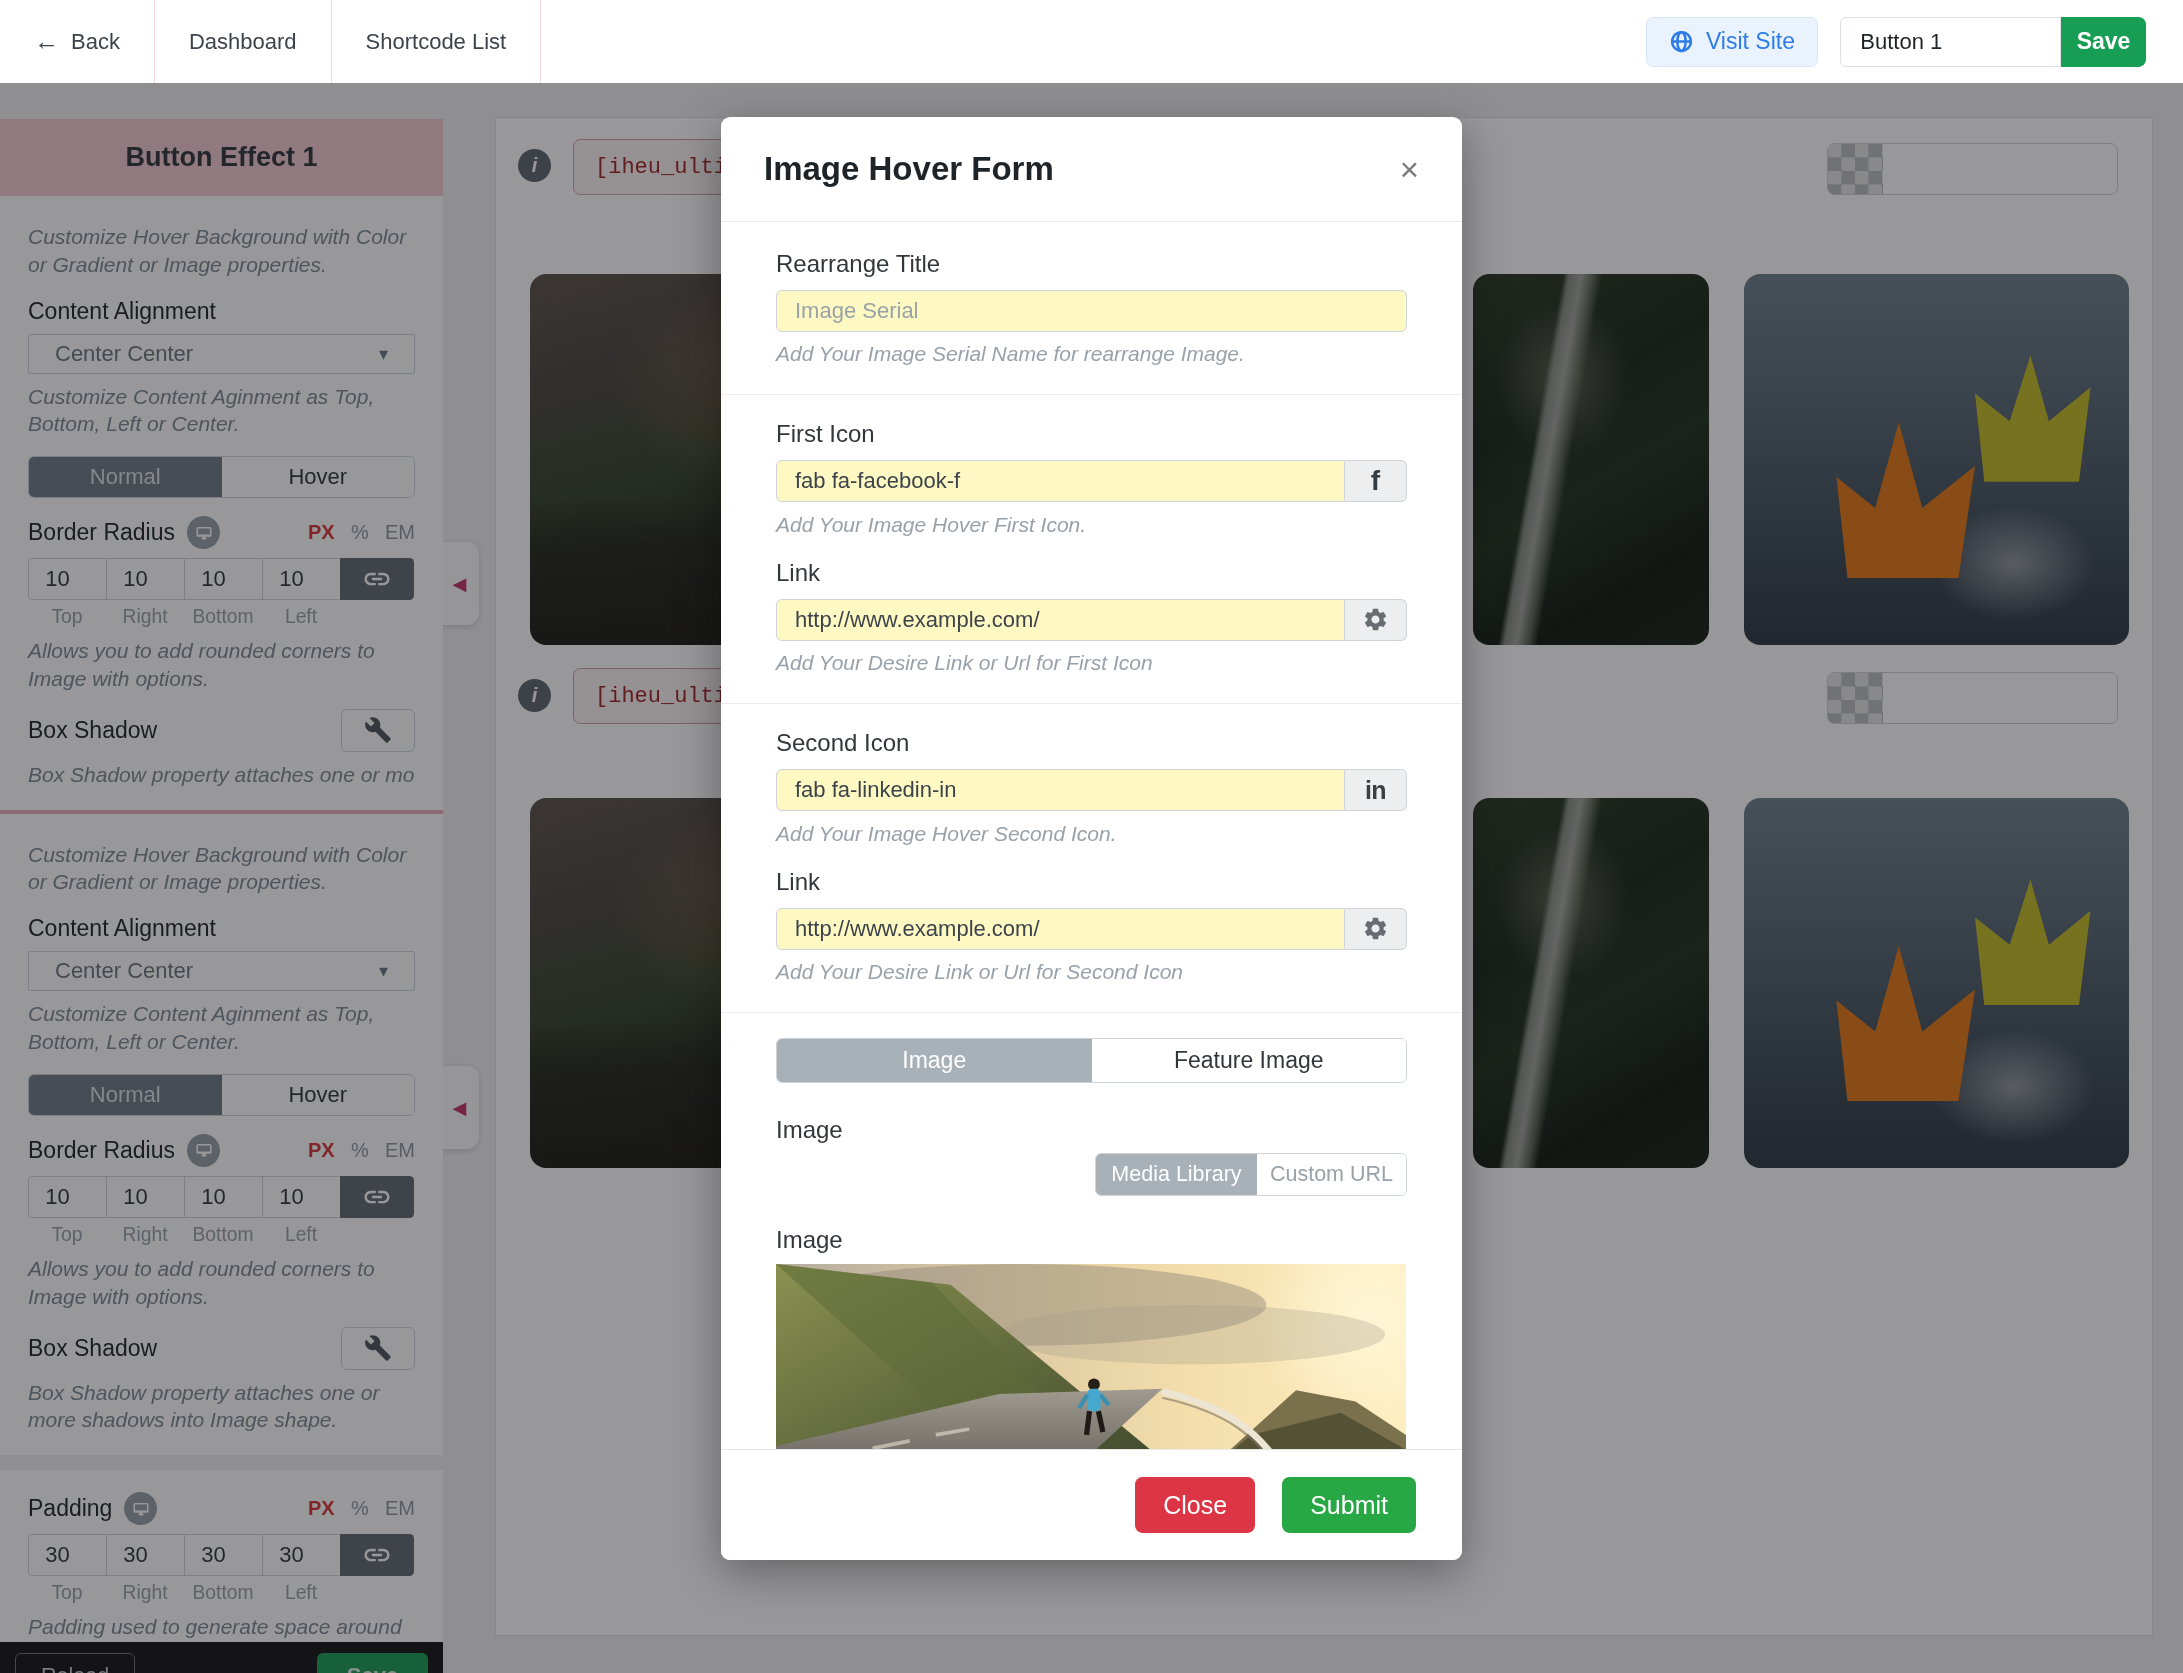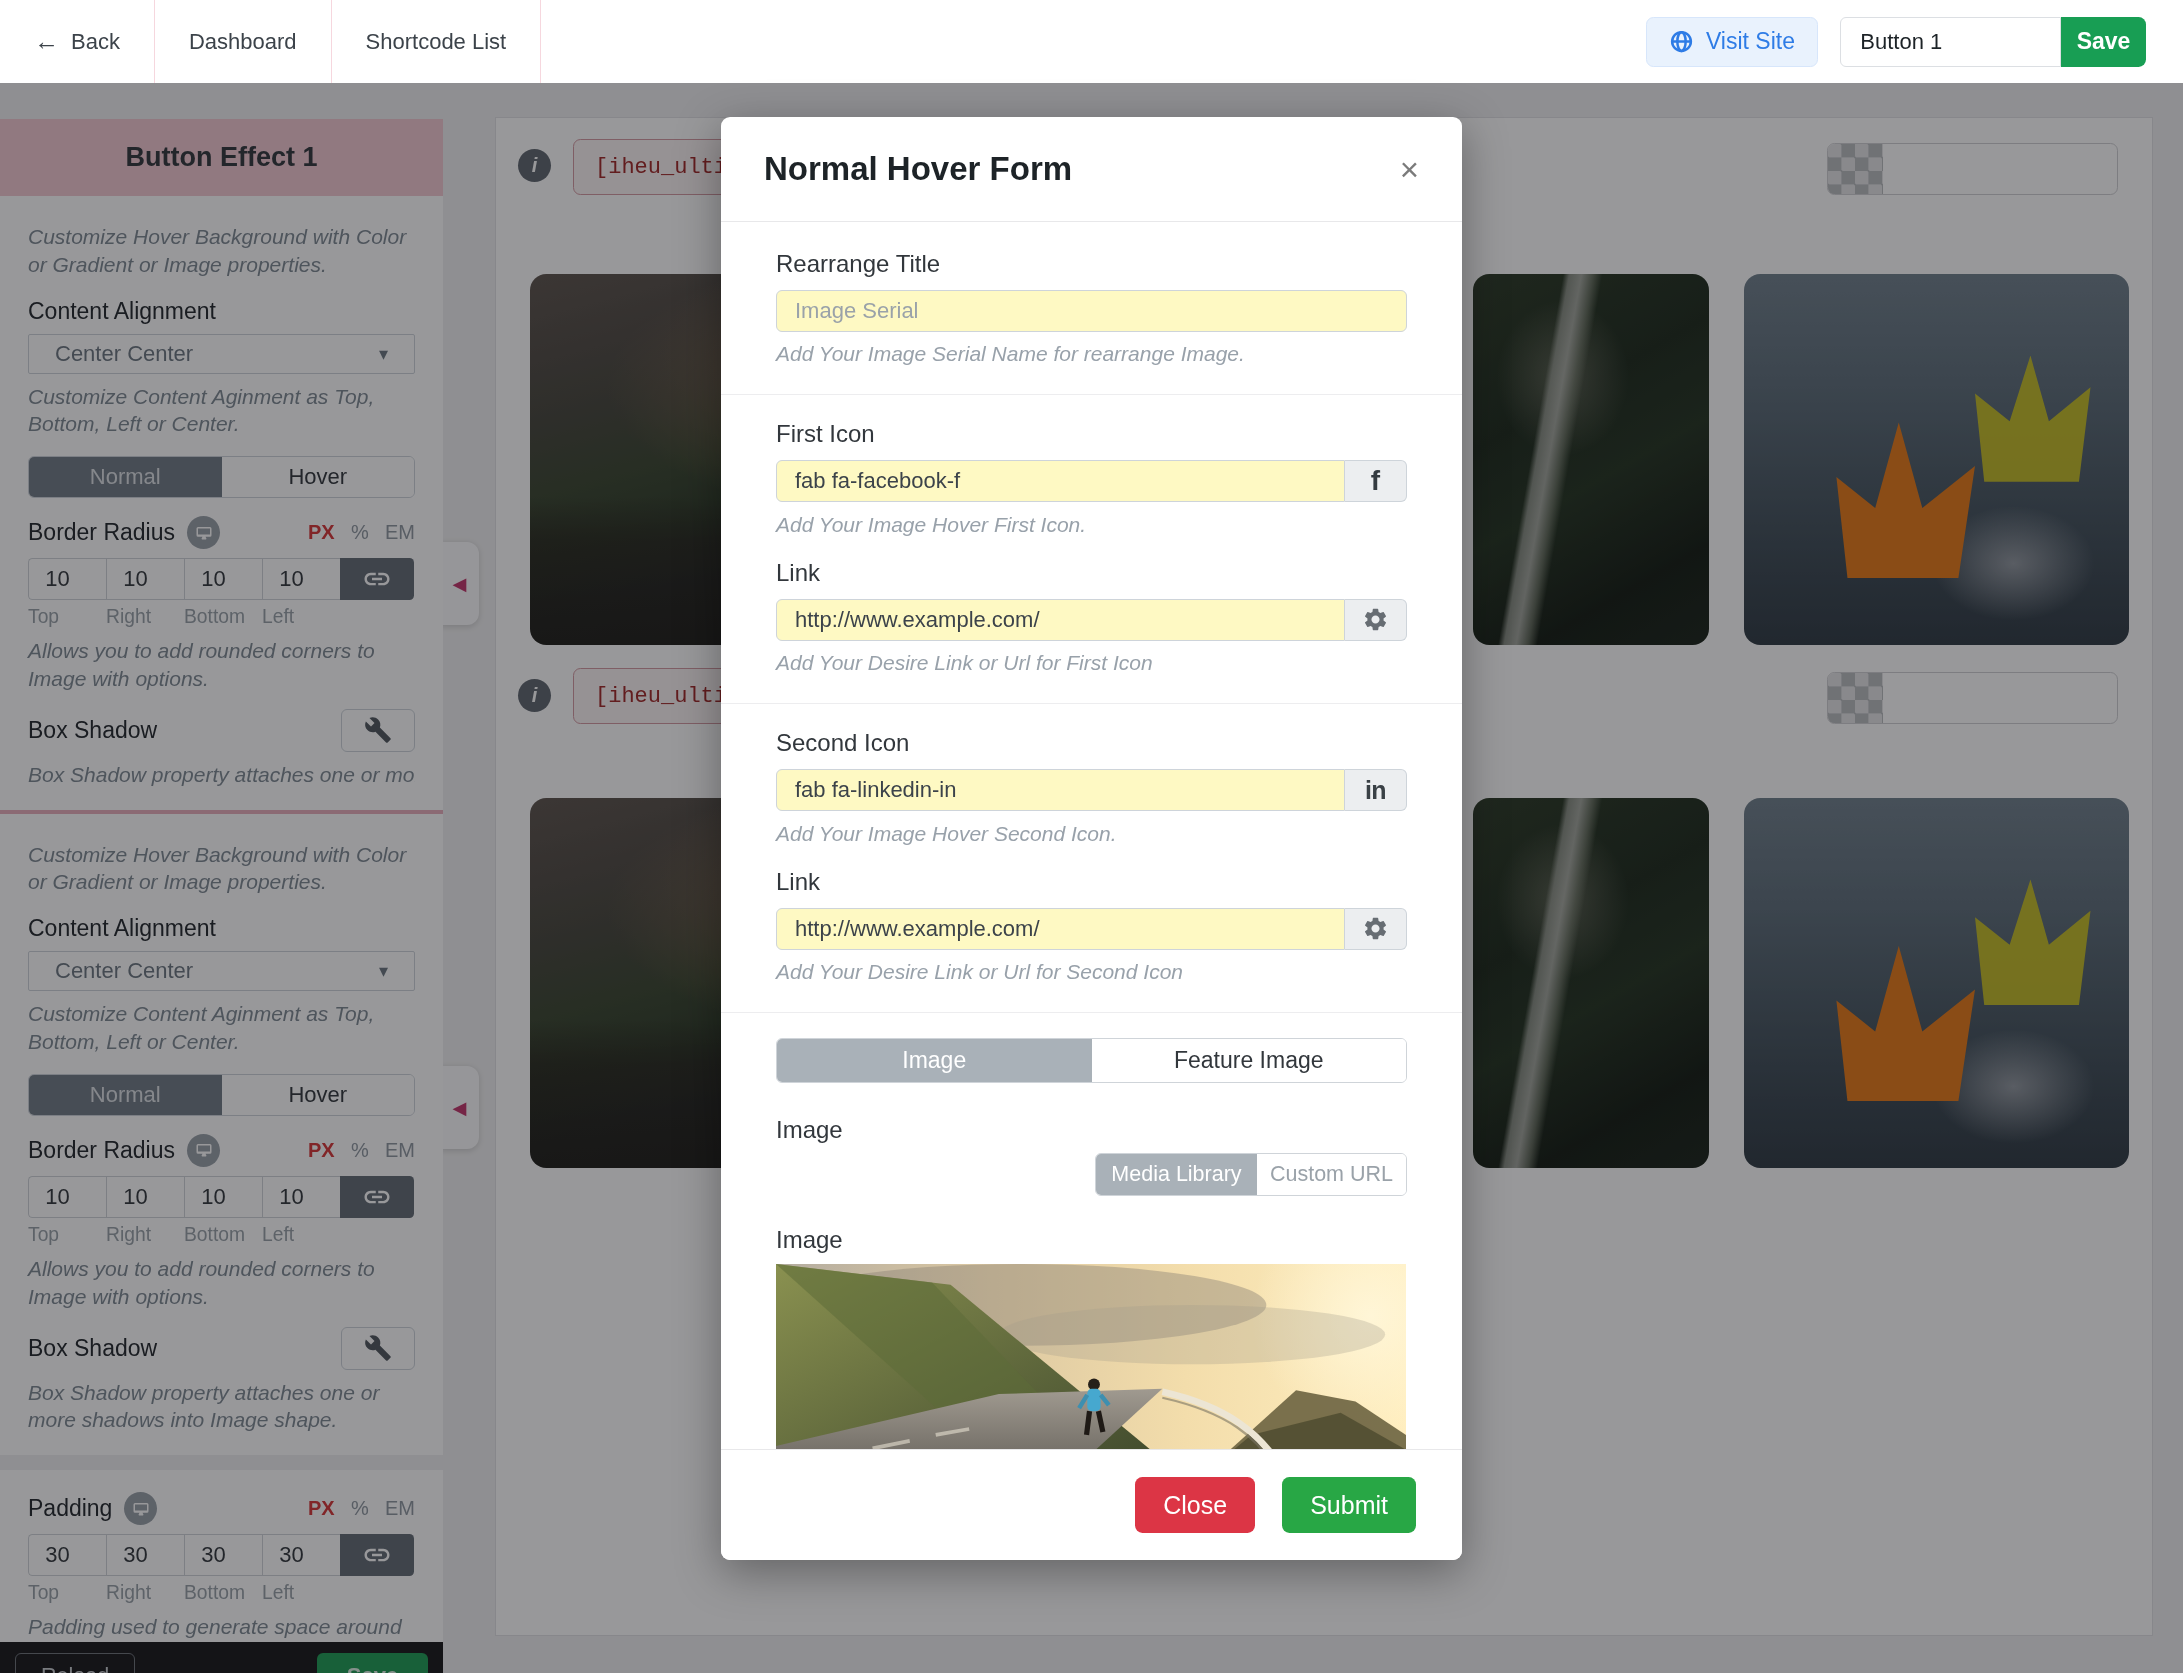--- a/index.html
+++ b/index.html
@@ -39,21 +39,21 @@
   .prop-head { display:flex; align-items:center; margin:18px 0 9px; }
   .prop-label { font-size:23px; color:#23282d; }
   .screen-icon { width:33px; height:33px; border-radius:50%; background:#98a0a8; margin-left:12px; display:flex; align-items:center; justify-content:center; cursor:pointer; }
   .units { margin-left:auto; display:flex; gap:16.3px; font-size:20px; color:#8f98a1; align-items:center; }
   .unit-px { color:#d63638; font-weight:700; }
   .dim-row { display:flex; }
   .dim-row input { width:78px; height:42px; border:1.5px solid #cfd4d9; border-right:0; font-size:22px; color:#32373c; padding-left:16.3px; background:#fff; font-family:"Liberation Sans",sans-serif; }
   .dim-row input:first-child { border-radius:4.5px 0 0 4.5px; }
   .link-btn { width:74px; height:42px; background:#636c75; border-radius:0 4.5px 4.5px 0; display:flex; align-items:center; justify-content:center; cursor:pointer; border:none; }
   .dim-labels { display:flex; margin-top:6px; font-size:19.3px; color:#98a1a8; }
-  .dim-labels span { width:78px; text-align:left; }
+  .dim-labels span { width:78px; text-align:center; }
   .shadow-row { display:flex; align-items:center; justify-content:space-between; margin:16.3px 0 4.5px; }
   .wrench-btn { width:74px; height:43px; border:1.5px solid #ced4da; border-radius:6px; background:#fff; display:flex; align-items:center; justify-content:center; cursor:pointer; }
   .sb-footer { flex:0 0 68px; background:#17181a; display:flex; align-items:center; justify-content:space-between; padding:0 15px; }
   .reload-btn { height:46px; padding:0 25px; background:transparent; border:1.5px solid #6d7278; border-radius:6px; color:#c8ccd0; font-size:21.5px; cursor:pointer; }
   .sb-save { height:46px; width:111px; background:#1f9d55; border:none; border-radius:6px; color:#dff2e7; font-size:22px; font-weight:700; cursor:pointer; }
   .collapse-tab { position:absolute; left:440px; width:39px; height:83px; background:#fcfcfd; border-radius:0 12px 12px 0; box-shadow:0 1.5px 6px rgba(0,0,0,.15); display:flex; align-items:center; justify-content:center; z-index:9; cursor:pointer; }
   .collapse-tab span { color:#c2356b; font-size:18px; }
   .handle-1 { top:542px; } .handle-2 { top:1066px; }
   
   .content-card { position:absolute; left:495px; top:117px; width:1658px; height:1519px; background:#fff; border:1.5px solid #e2e2e4; z-index:5; }
@@ -337,21 +337,21 @@
     </button>
     <div class="name-group">
       <input class="name-input" value="Button 1" style="">
       <button class="tb-save">Save</button>
     </div>
   </div>
 </header>
 
 <div class="modal">
   <div class="modal-header">
-    <div class="modal-title">Normal Hover Form</div>
+    <div class="modal-title">Image Hover Form</div>
     <button class="modal-close">×</button>
   </div>
 
   <div class="modal-body">
     <div class="m-label">Rearrange Title</div>
     <input class="m-input" placeholder="Image Serial" style="">
     <p class="m-help">Add Your Image Serial Name for rearrange Image.</p>
 
     <hr class="m-sep">
 

